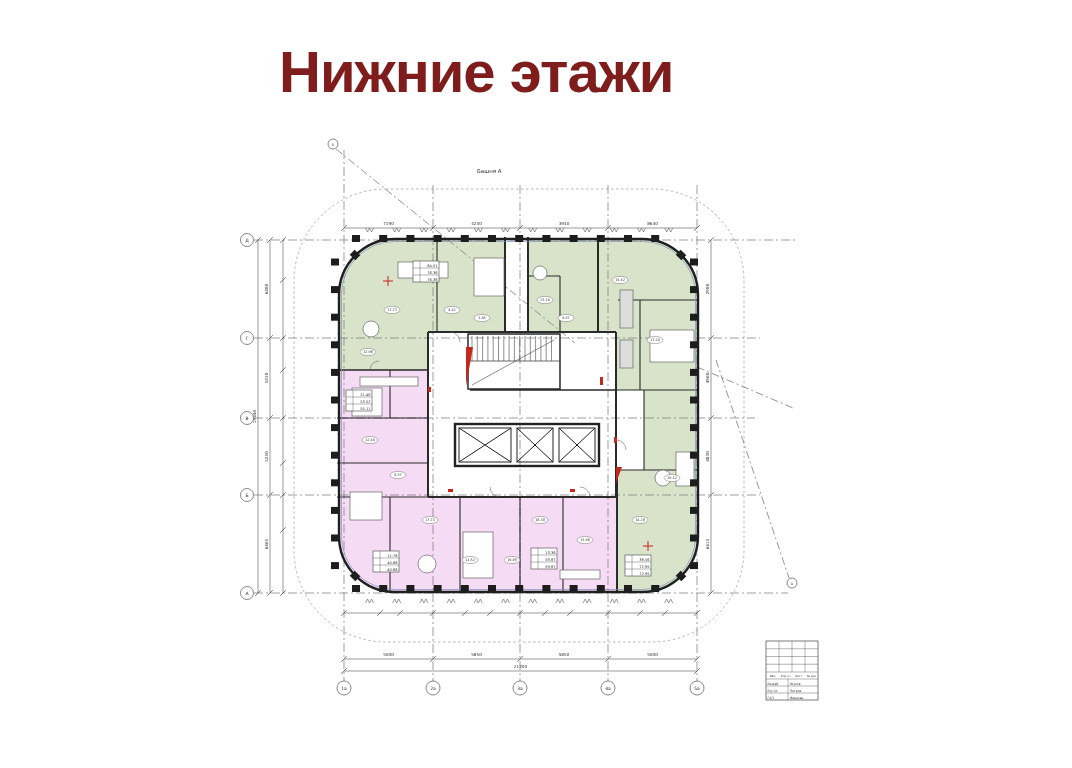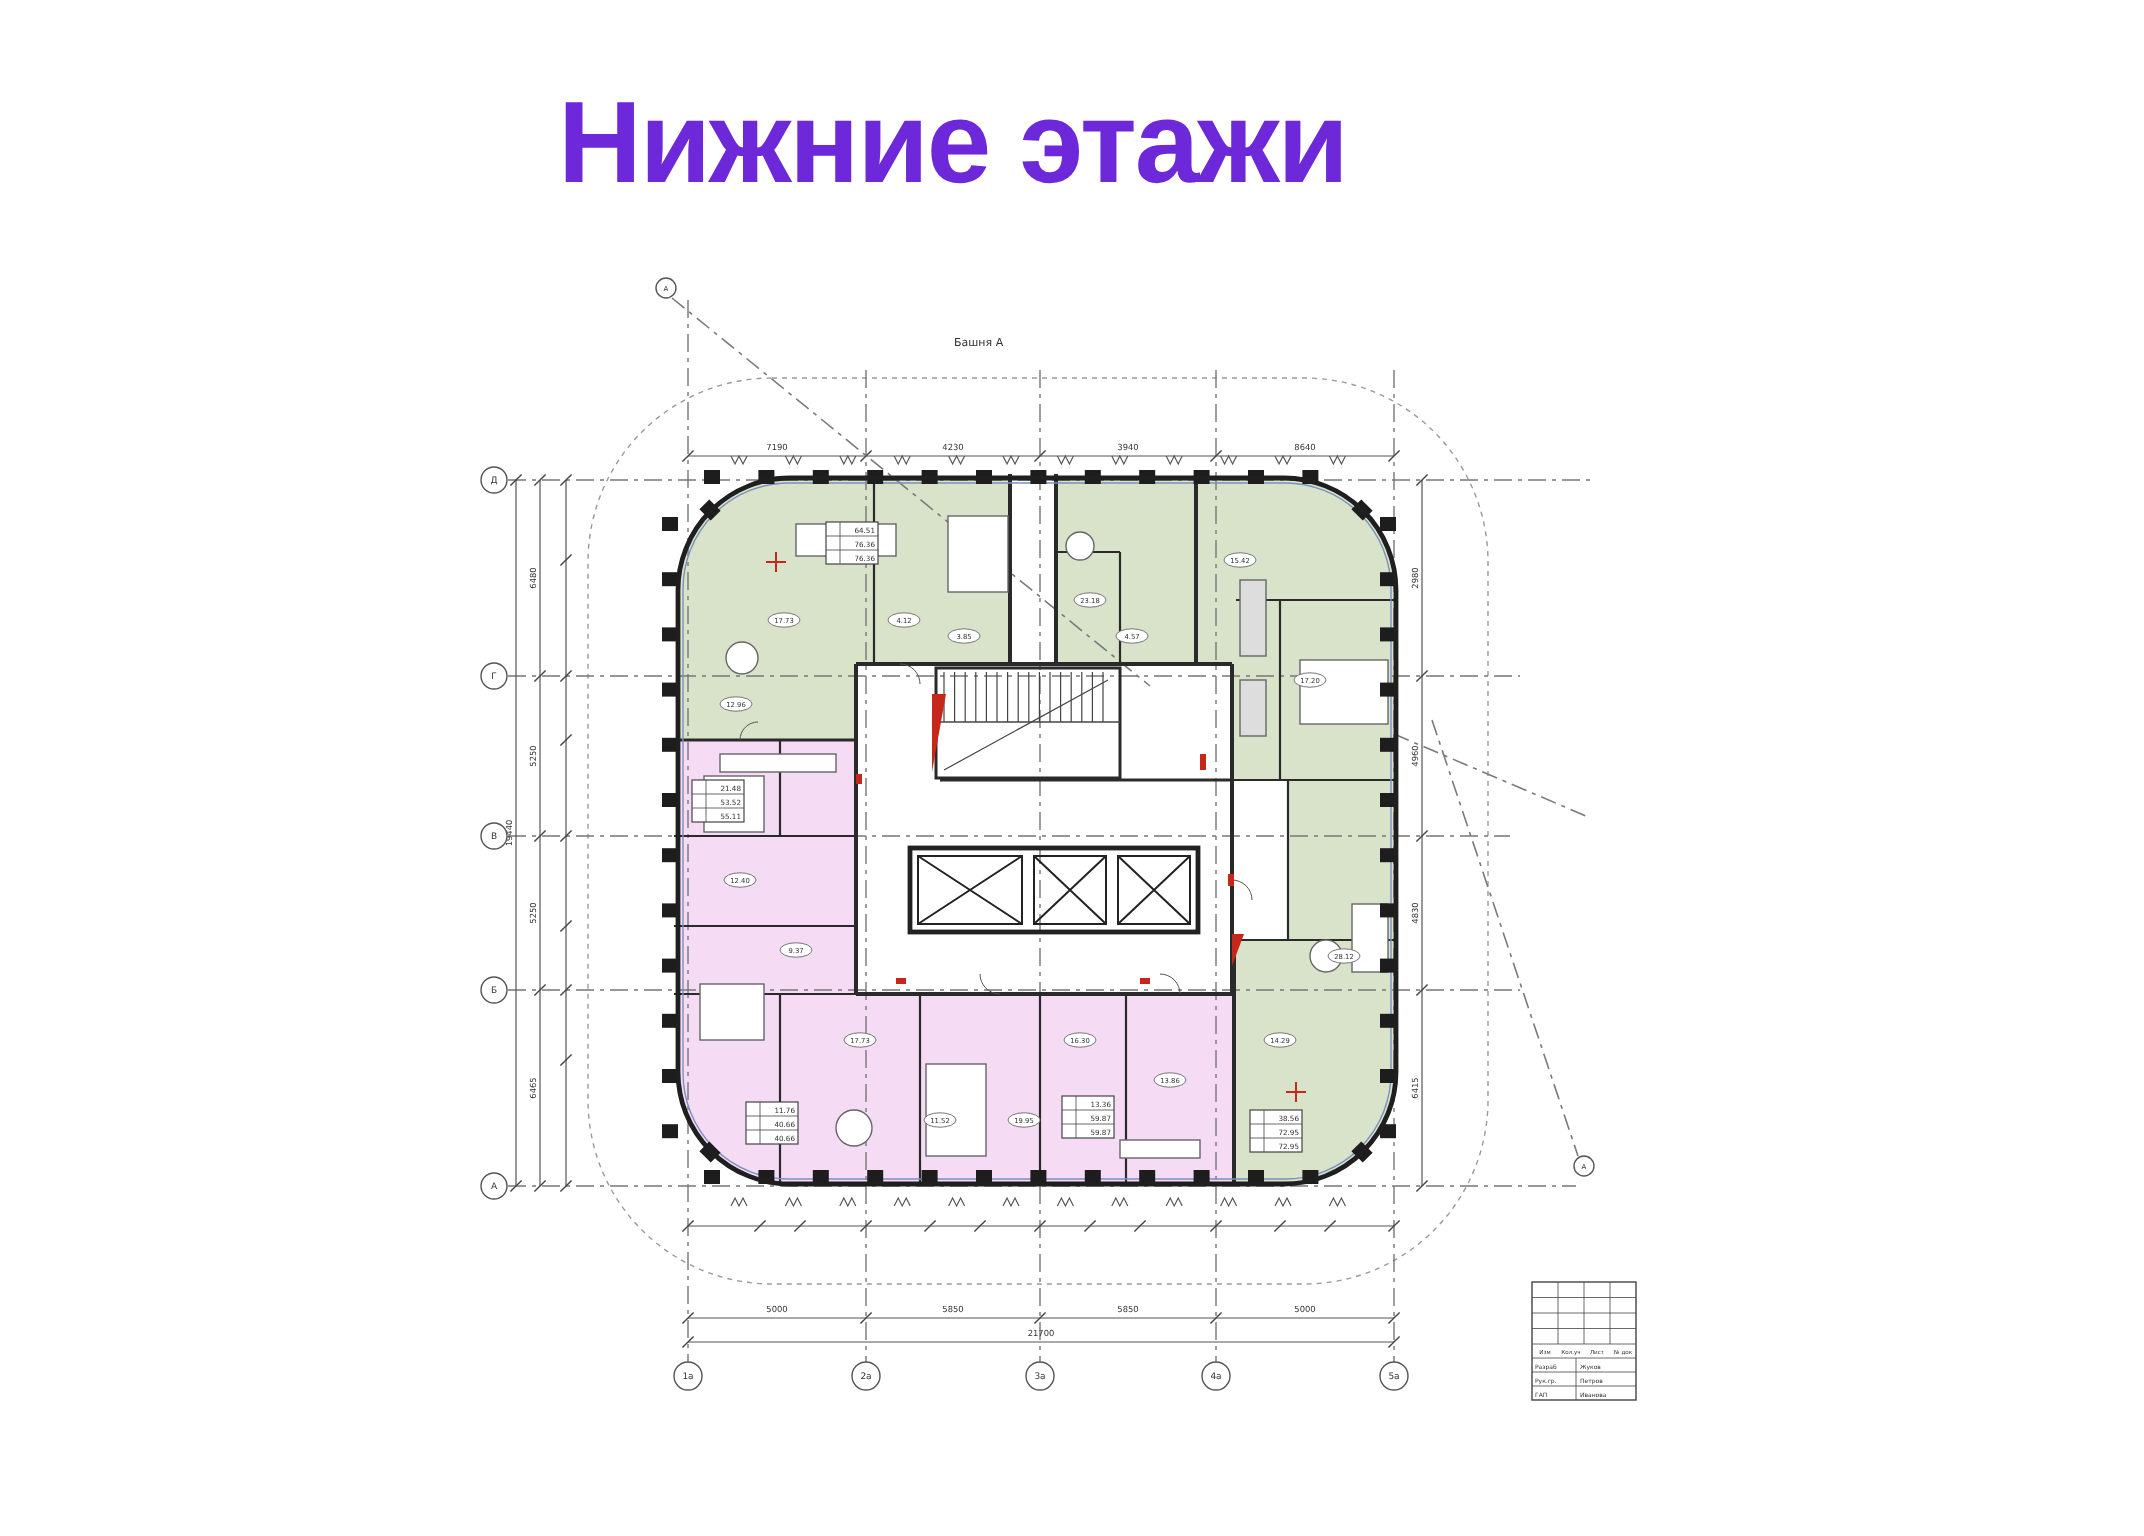--- a/index.html
+++ b/index.html
@@ -1,19 +1,19 @@
 <!DOCTYPE html>
 <html><head>
 <meta charset="utf-8">
 <style>
   html,body{margin:0;padding:0;background:#ffffff;}
   body{width:1072px;height:768px;position:relative;overflow:hidden;
        font-family:"Liberation Sans",sans-serif;}
   .page-title{position:absolute;left:279px;top:38px;font-size:58px;
-       font-weight:600;letter-spacing:-1px;color:#6d28d9;white-space:nowrap;}
+       font-weight:600;letter-spacing:-1px;color:#7f1d1d;white-space:nowrap;}
   svg text{font-family:"DejaVu Sans","Liberation Sans",sans-serif;fill:#333;}
   .plan-wrap{position:absolute;left:0;top:0;}
 </style>
 </head>
 <body>
 
 <div class="page-title">Нижние этажи</div>
 
 <div class="plan-wrap">
 <svg id="plan" width="1072" height="768" viewBox="0 0 1072 768">

